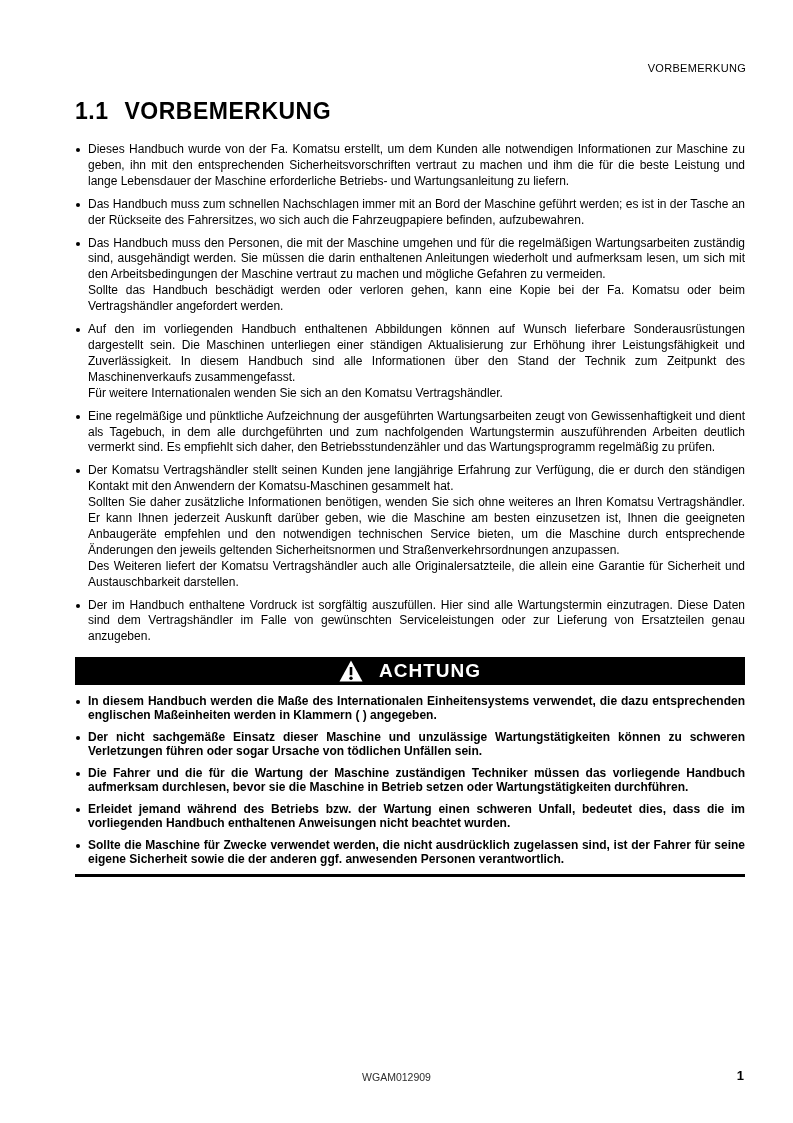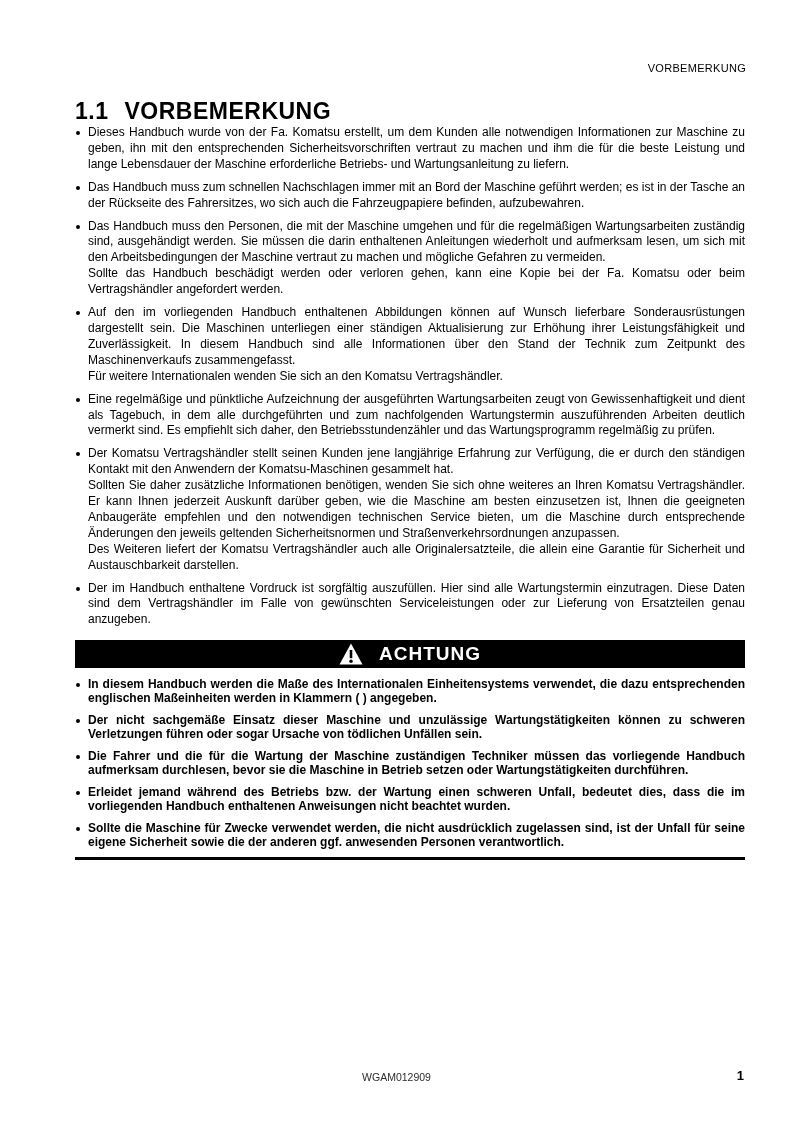--- a/index.html
+++ b/index.html
@@ -26,21 +26,21 @@
     top: 98px;
     left: 75px;
     font-size: 23px;
     font-weight: 700;
     letter-spacing: 0.5px;
     white-space: nowrap;
   }
   .section-title .num { margin-right: 16px; }
   .content {
     position: absolute;
-    top: 125px;
+    top: 142px;
     left: 75px;
     width: 670px;
   }
   .bullet-item {
     position: relative;
     padding-left: 13px;
     margin-bottom: 7px;
     font-size: 12px;
     line-height: 15.9px;
     text-align: justify;
@@ -192,21 +192,21 @@
       <p class="para">Die Fahrer und die für die Wartung der Maschine zuständigen Techniker müssen das vorliegende Handbuch aufmerksam durchlesen, bevor sie die Maschine in Betrieb setzen oder Wartungstätigkeiten durchführen.</p>
     </div>
 
     <div class="warning-item">
       <span class="bullet-dot"></span>
       <p class="para">Erleidet jemand während des Betriebs bzw. der Wartung einen schweren Unfall, bedeutet dies, dass die im vorliegenden Handbuch enthaltenen Anweisungen nicht beachtet wurden.</p>
     </div>
 
     <div class="warning-item">
       <span class="bullet-dot"></span>
-      <p class="para">Sollte die Maschine für Zwecke verwendet werden, die nicht ausdrücklich zugelassen sind, ist der Unfall für seine eigene Sicherheit sowie die der anderen ggf. anwesenden Personen verantwortlich.</p>
+      <p class="para">Sollte die Maschine für Zwecke verwendet werden, die nicht ausdrücklich zugelassen sind, ist der Fahrer für seine eigene Sicherheit sowie die der anderen ggf. anwesenden Personen verantwortlich.</p>
     </div>
 
     <div class="bottom-rule"></div>
 
   </div>
 
   <div class="footer-code">WGAM012909</div>
   <div class="page-number">1</div>
 
 </div>

